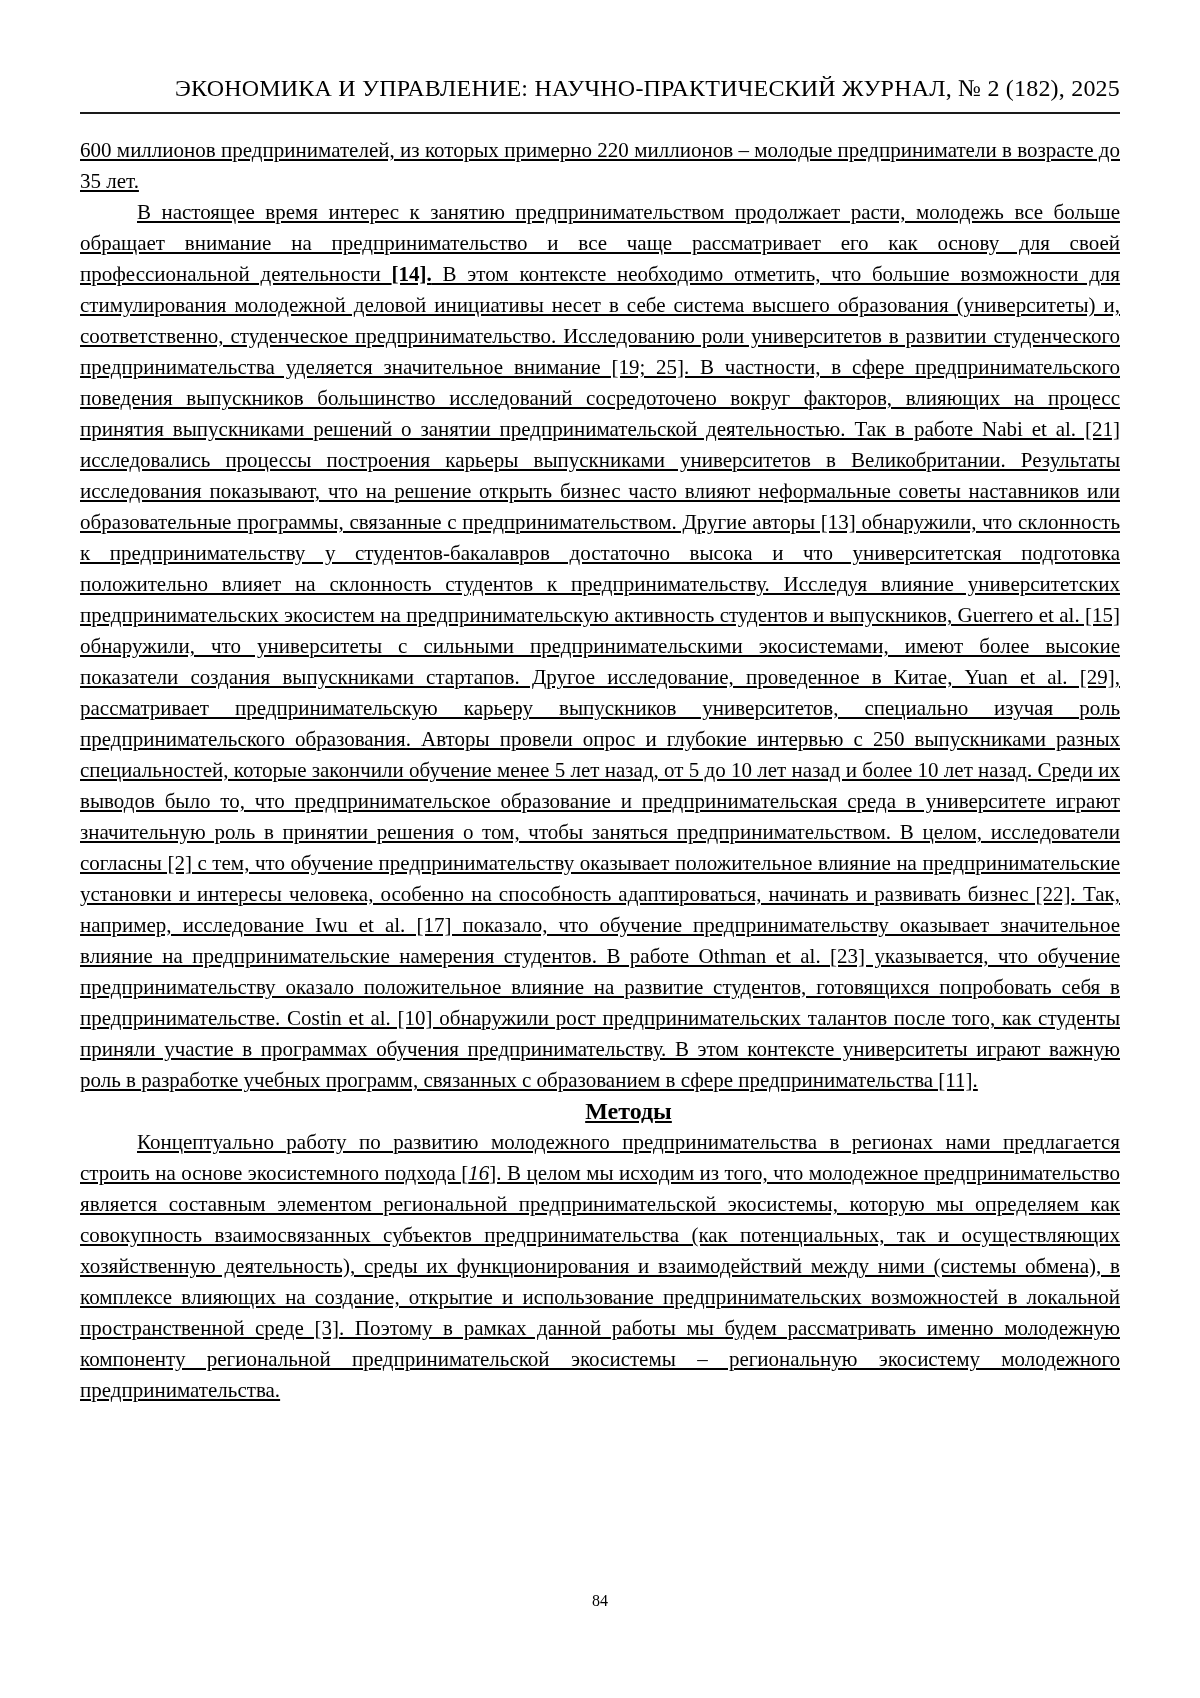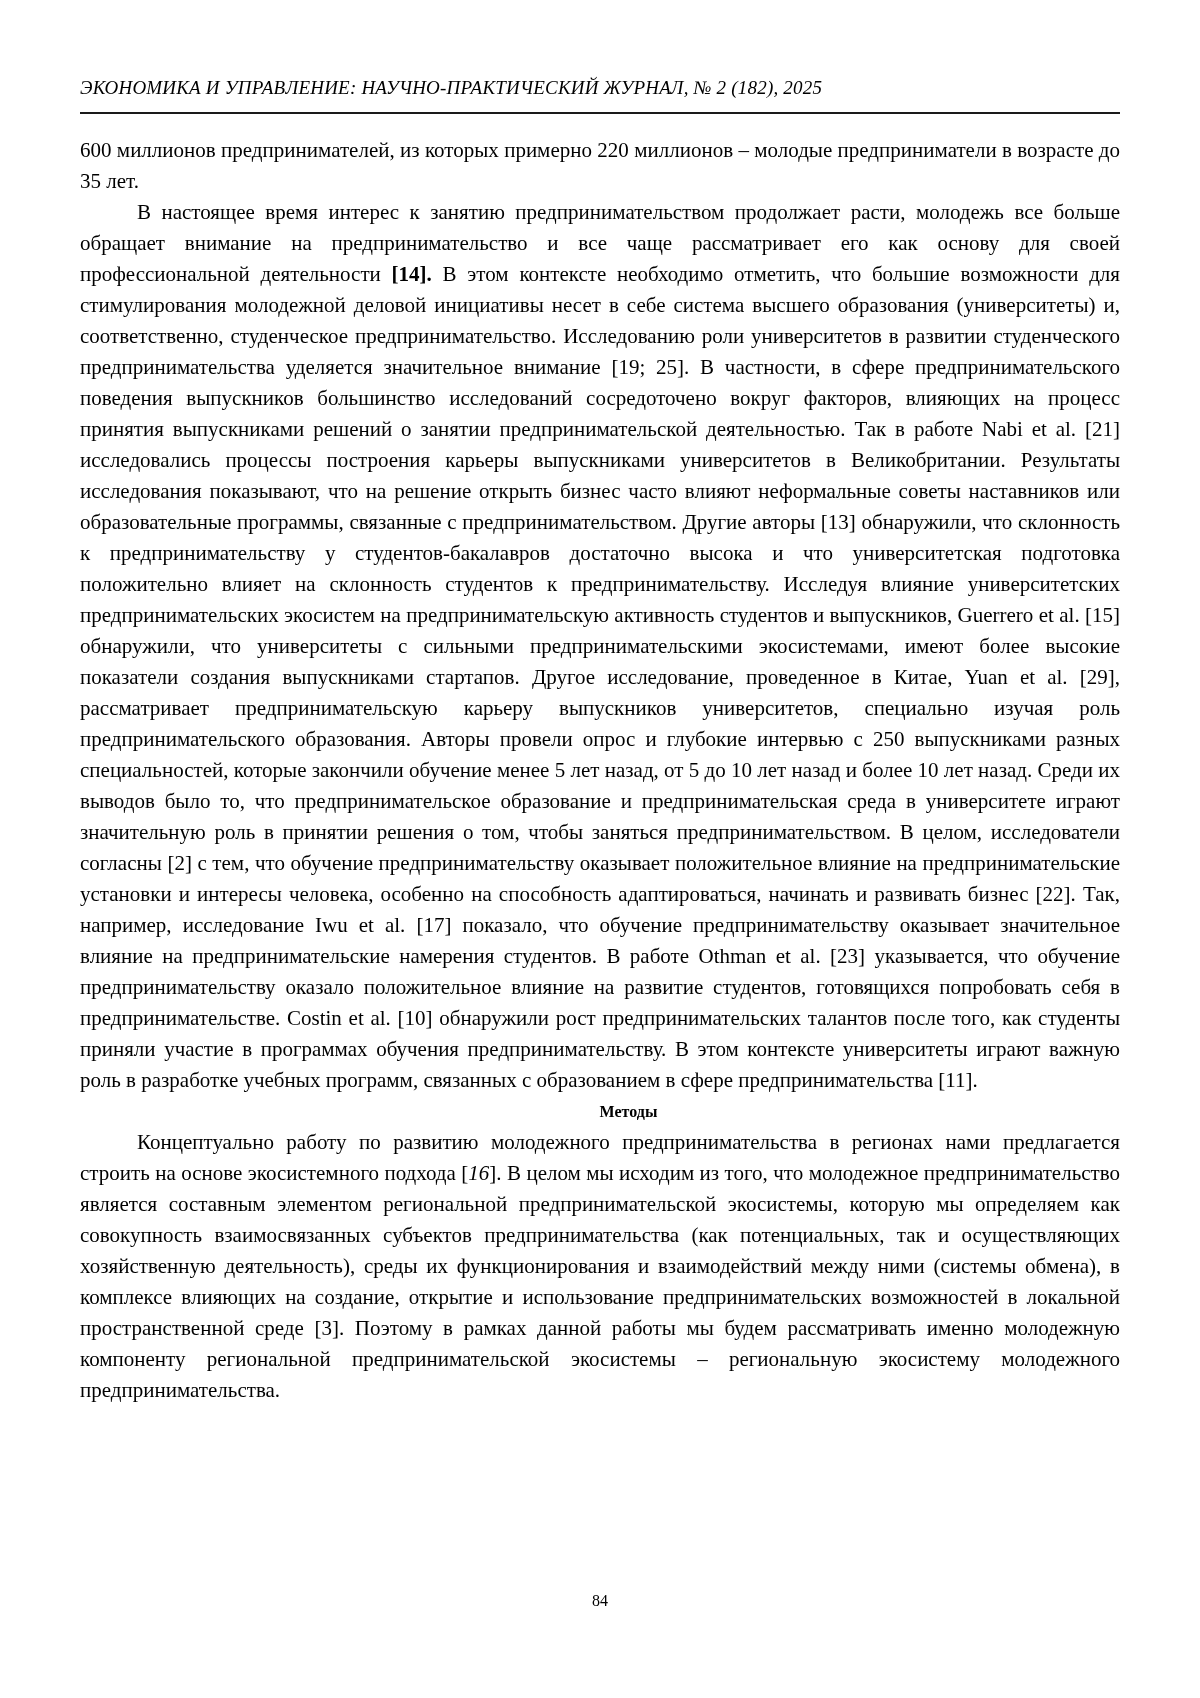--- a/index.html
+++ b/index.html
@@ -13,48 +13,48 @@
     height: 1698px;
     margin: 0 auto;
     background: #ffffff;
     color: #000000;
     font-family: "Liberation Serif", serif;
     box-sizing: border-box;
     padding: 74px 80px 0 80px;
     overflow: hidden;
   }
   .running-header {
-    font-style: italic;
-    font-size: 19px;
+    font-size: 24px;
     line-height: 28px;
-    text-align: left;
+    text-align: right;
     white-space: nowrap;
     letter-spacing: 0.2px;
   }
   .header-rule {
     margin-top: 10px;
     border: none;
     border-top: 2.5px solid #1a1a1a;
     width: 100%;
   }
   .article-body {
     margin-top: 21px;
     font-size: 21px;
     line-height: 31px;
     text-align: justify;
+    text-decoration: underline;
   }
   .article-body p {
     margin: 0;
     text-indent: 57px;
   }
   .article-body p.continuation {
     text-indent: 0;
   }
   .section-heading {
-    font-size: 16px;
+    font-size: 24px;
     font-weight: bold;
     text-align: center;
     margin: 29px 0 27px 0;
     text-indent: 0;
   }
   .ref-bold { font-weight: bold; }
   .ref-italic { font-style: italic; }
   .page-number {
     position: absolute;
     top: 1585px;

